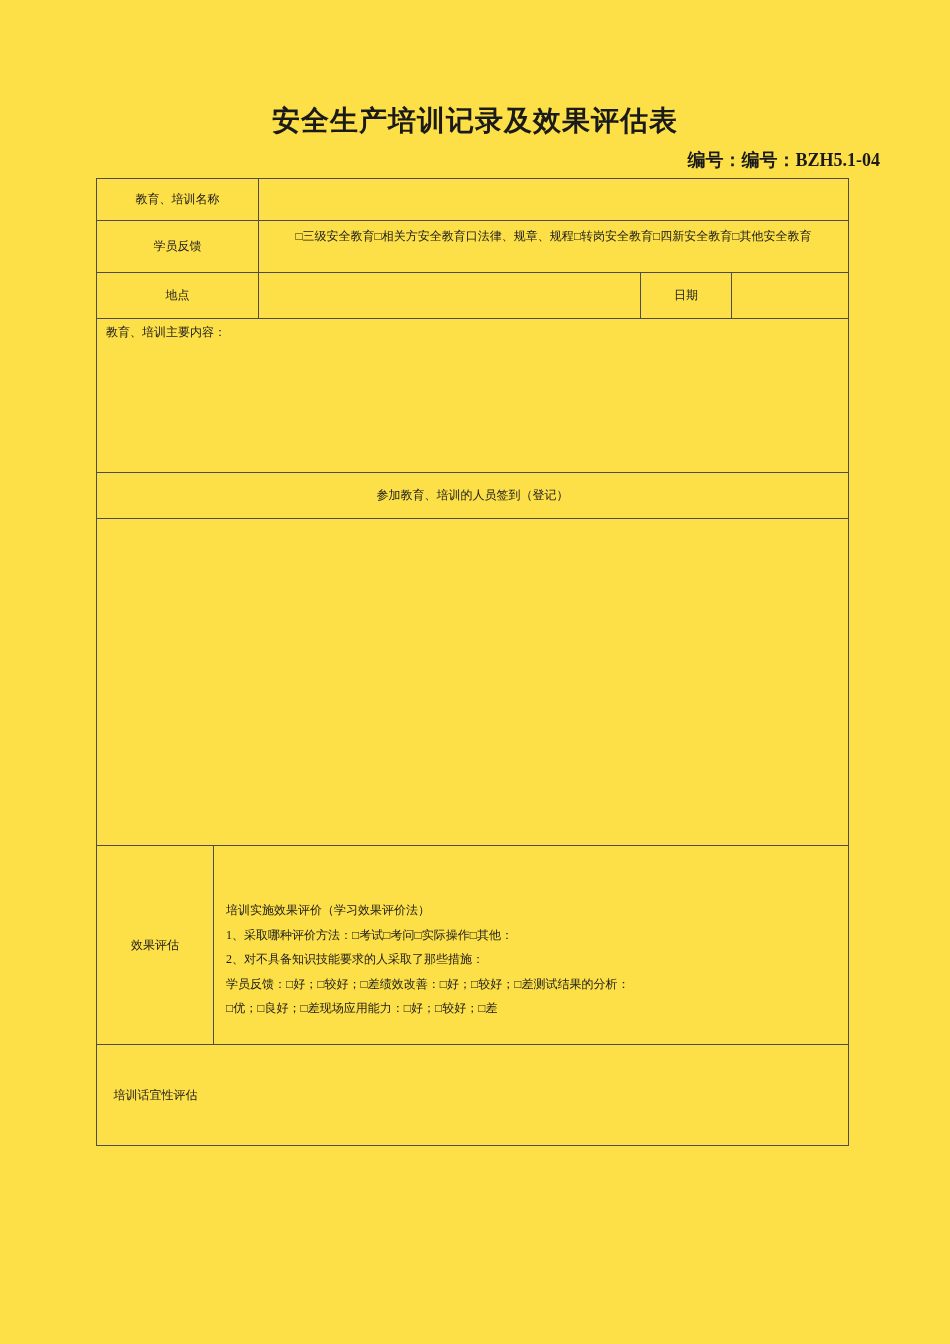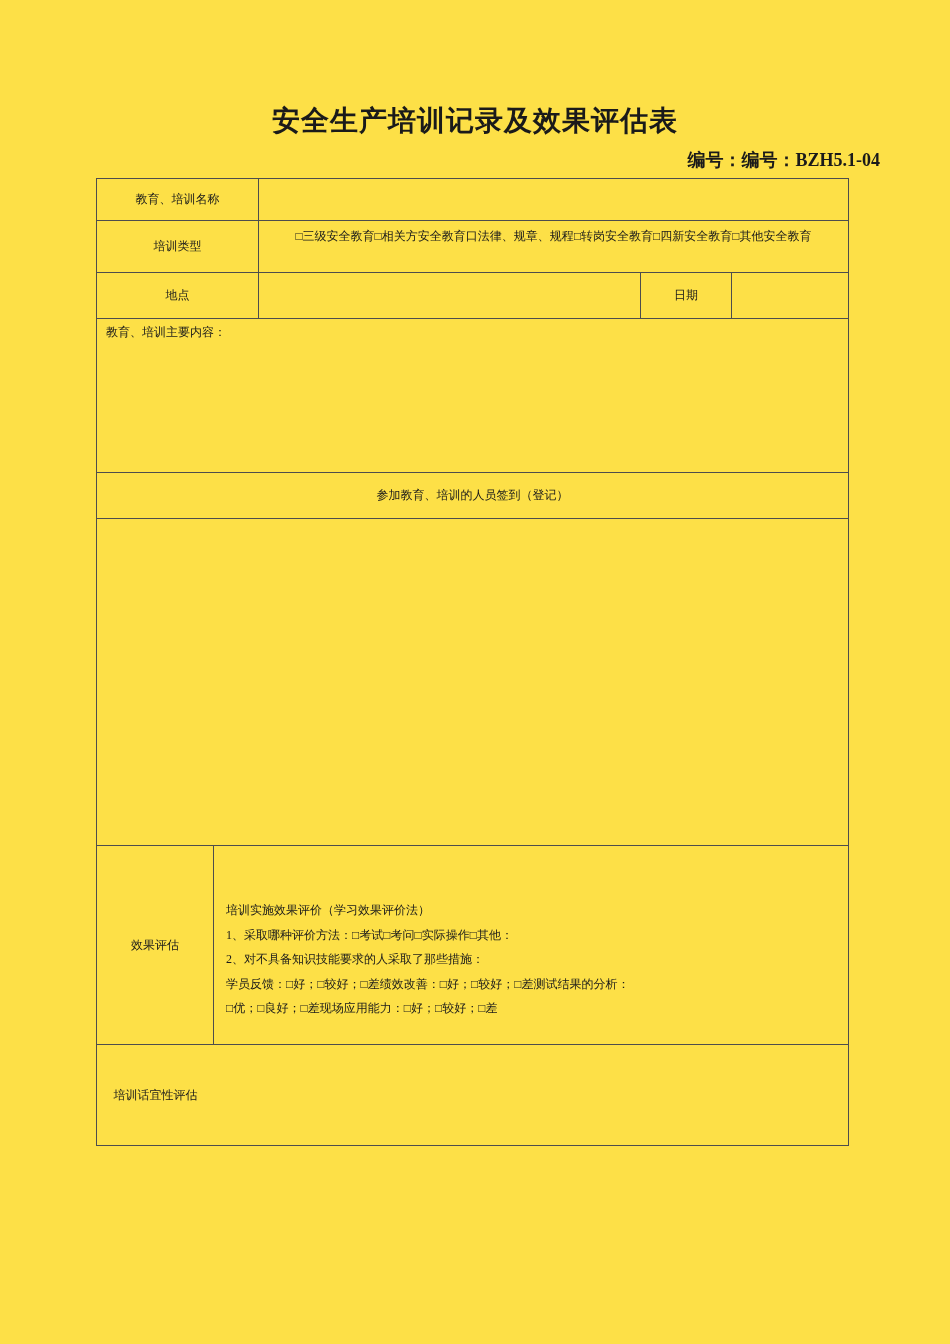--- a/index.html
+++ b/index.html
@@ -85,21 +85,21 @@
   <div class="doc-number">编号：编号：BZH5.1-04</div>
 
   <div class="form-table">
 
     <div class="row h-r1">
       <div class="cell label-cell c1">教育、培训名称</div>
       <div class="cell c4"></div>
     </div>
 
     <div class="row h-r2">
-      <div class="cell label-cell c1">培训类型</div>
+      <div class="cell label-cell c1">学员反馈</div>
       <div class="cell c4 type-options">
         <div class="opt-line">□三级安全教育□相关方安全教育口法律、规章、规程</div>
         <div class="opt-line">□转岗安全教育□四新安全教育□其他安全教育</div>
       </div>
     </div>
 
     <div class="row h-r3">
       <div class="cell label-cell c1">地点</div>
       <div class="cell c2"></div>
       <div class="cell label-cell c3">日期</div>

